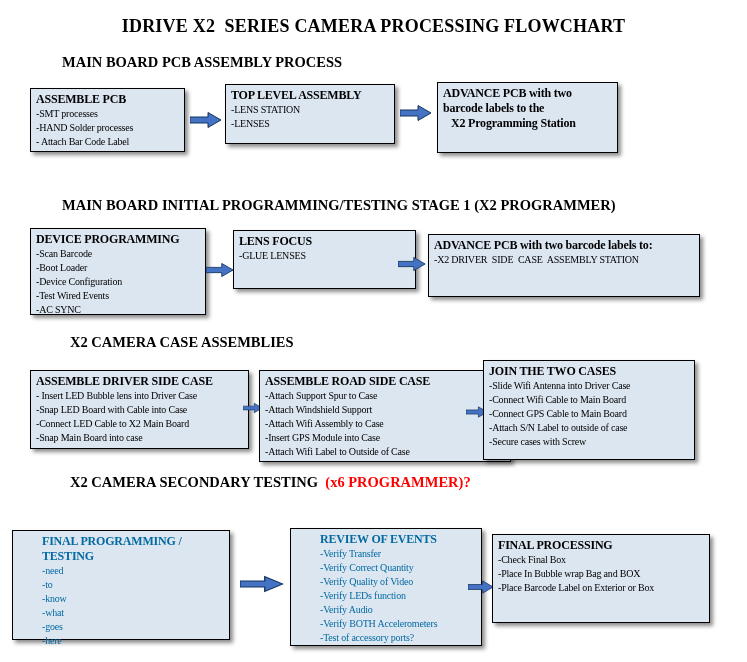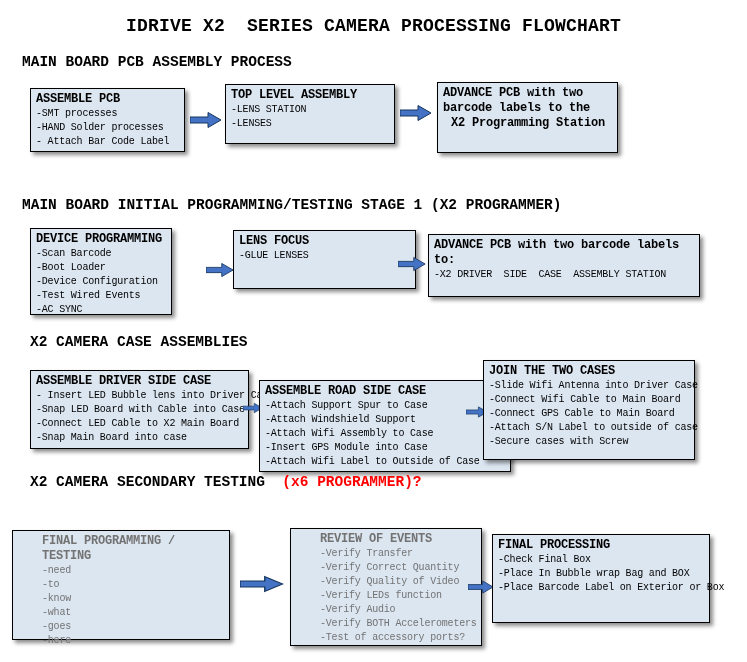--- a/index.html
+++ b/index.html
@@ -1,40 +1,41 @@
 <!DOCTYPE html>
 <html><head>
 <meta charset="utf-8">
 <style>
   html, body { margin: 0; padding: 0; background: #ffffff; }
   .page {
     position: relative;
     width: 747px;
     height: 662px;
     background: #ffffff;
-    font-family: Liberation Mono, monospace;
+    font-family: Liberation Serif, serif;
     color: #000000;
     overflow: hidden;
   }
   .main-title {
     position: absolute;
     left: 0; top: 16px;
     width: 100%;
     margin: 0;
     text-align: center;
     font-size: 18px;
     font-weight: bold;
     white-space: pre;
     letter-spacing: 0.2px;
   }
   .section-heading {
     position: absolute;
     font-size: 14.5px;
     font-weight: bold;
     white-space: pre;
+    margin-left: 40px;
   }
   .section-heading .red-part { color: #ff0000; }
   .box {
     position: absolute;
     background: #dce6f1;
     border: 1px solid #000000;
     box-shadow: 3px 3px 4px rgba(0,0,0,0.45);
     padding: 3px 5px;
     box-sizing: border-box;
   }
@@ -49,21 +50,21 @@
     line-height: 14px;
     letter-spacing: -0.2px;
     white-space: pre;
   }
   .box.bold-lines .box-line {
     font-weight: bold;
     padding-left: 8px;
     font-size: 12px;
   }
   .box.red-text .box-title,
-  .box.red-text .box-line { color: #737373; padding-left: 24px; }
+  .box.red-text .box-line { color: #0369a1; padding-left: 24px; }
   .arrow { position: absolute; }
   .arrow polygon {
     fill: #4472c4;
     stroke: #17375e;
     stroke-width: 1;
   }
 </style>
 </head>
 <body>
 
@@ -94,21 +95,21 @@
     <polygon points="0,6 18,6 18,1.5 31,9 18,16.5 18,12 0,12"></polygon>
   </svg>
 
   <div class="box bold-lines" style="left:437px;top:82px;width:181px;height:71px">
     <div class="box-title">ADVANCE PCB with two barcode labels to the</div>
     <div class="box-line">X2 Programming Station</div>
   </div>
 
   <div class="section-heading" style="left:22px;top:197px">MAIN BOARD INITIAL PROGRAMMING/TESTING STAGE 1 (X2 PROGRAMMER)</div>
 
-  <div class="box" style="left:30px;top:228px;width:142px;height:87px">
+  <div class="box" style="left:30px;top:228px;width:176px;height:87px">
     <div class="box-title">DEVICE PROGRAMMING</div>
     <div class="box-line">-Scan Barcode</div>
     <div class="box-line">-Boot Loader</div>
     <div class="box-line">-Device Configuration</div>
     <div class="box-line">-Test Wired Events</div>
     <div class="box-line">-AC SYNC</div>
   </div>
 
   <svg class="arrow" style="left:206px;top:261px" width="28" height="18" viewBox="0 0 32 18">
     <polygon points="0,6 18,6 18,1.5 31,9 18,16.5 18,12 0,12"></polygon>
@@ -135,21 +136,21 @@
     <div class="box-line">- Insert LED Bubble lens into Driver Case</div>
     <div class="box-line">-Snap LED Board with Cable into Case</div>
     <div class="box-line">-Connect LED Cable to X2 Main Board</div>
     <div class="box-line">-Snap Main Board into case</div>
   </div>
 
   <svg class="arrow" style="left:243px;top:400px" width="20" height="16" viewBox="0 0 32 18">
     <polygon points="0,6 18,6 18,1.5 31,9 18,16.5 18,12 0,12"></polygon>
   </svg>
 
-  <div class="box" style="left:259px;top:380px;width:252px;height:92px">
+  <div class="box" style="left:259px;top:370px;width:252px;height:92px">
     <div class="box-title">ASSEMBLE ROAD SIDE CASE</div>
     <div class="box-line">-Attach Support Spur to Case</div>
     <div class="box-line">-Attach Windshield Support</div>
     <div class="box-line">-Attach Wifi Assembly to Case</div>
     <div class="box-line">-Insert GPS Module into Case</div>
     <div class="box-line">-Attach Wifi Label to Outside of Case</div>
   </div>
 
   <svg class="arrow" style="left:466px;top:404px" width="22" height="16" viewBox="0 0 32 18">
     <polygon points="0,6 18,6 18,1.5 31,9 18,16.5 18,12 0,12"></polygon>

